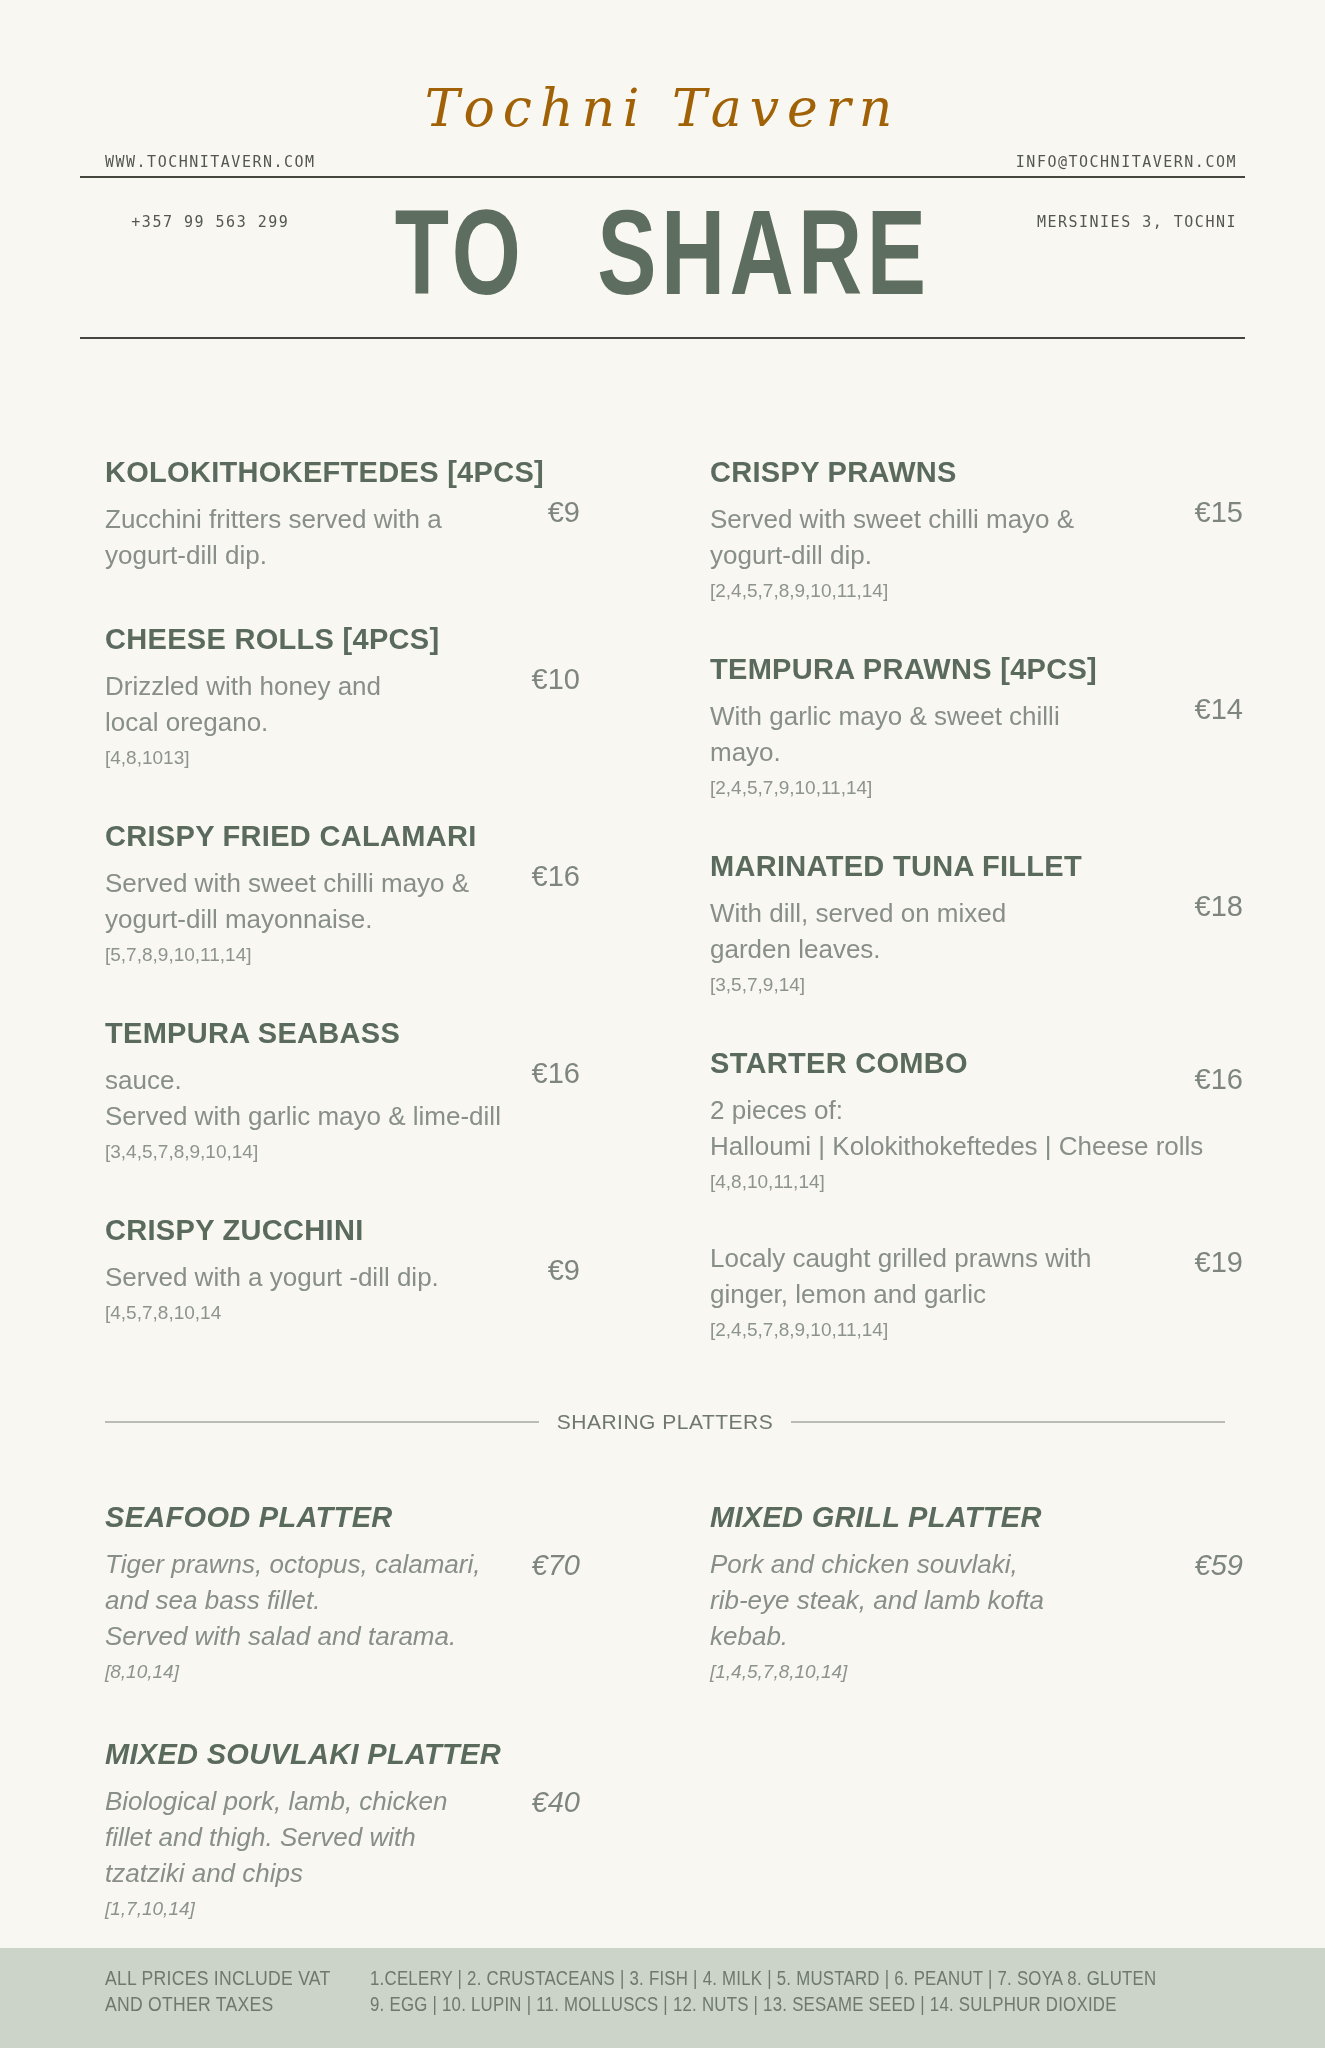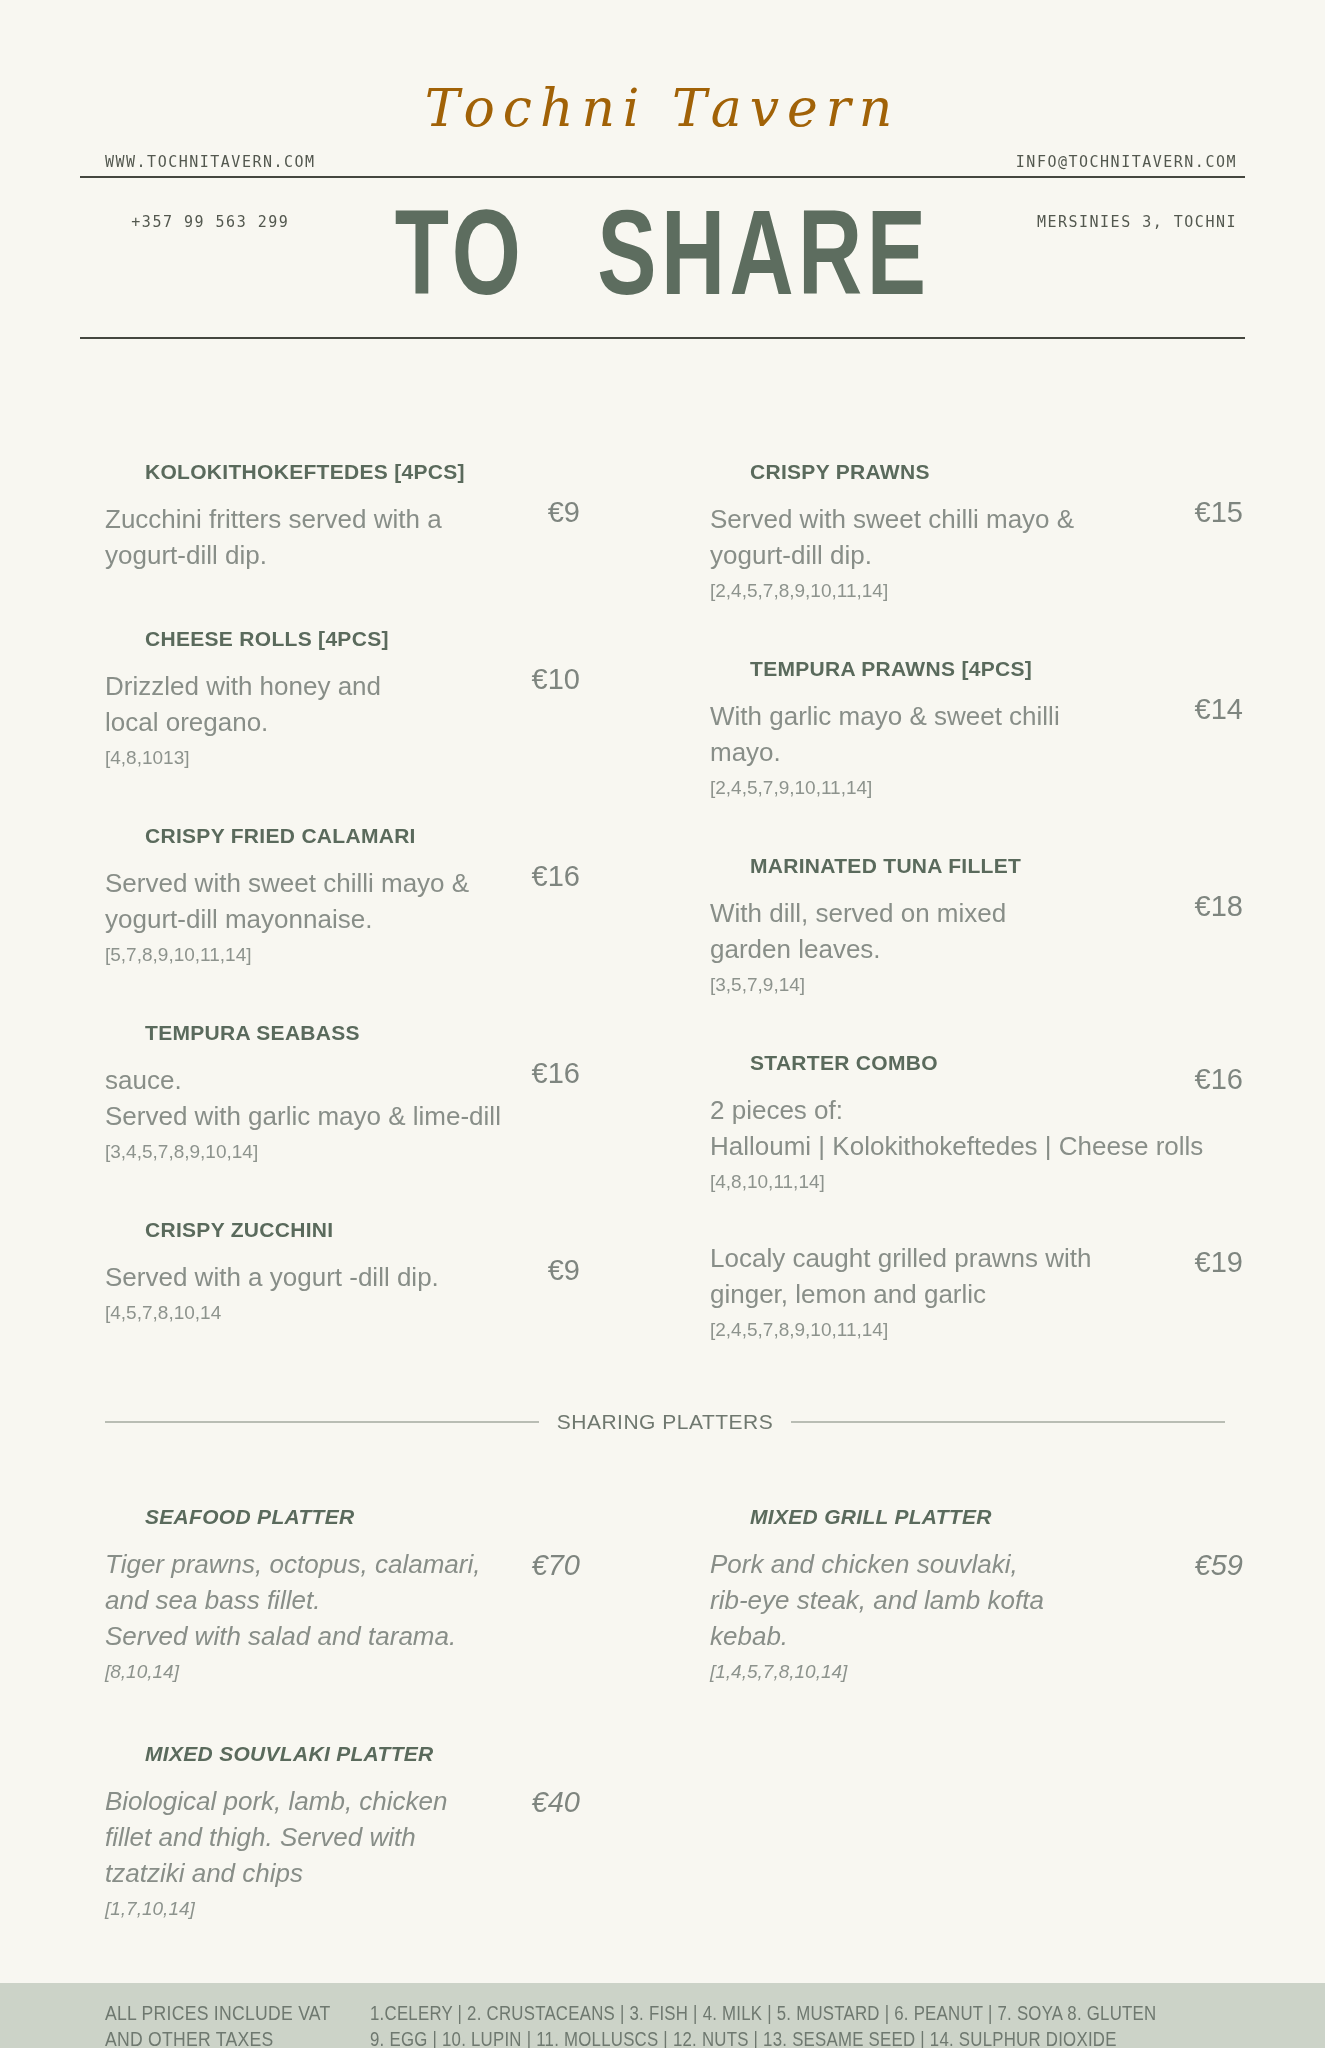--- a/index.html
+++ b/index.html
@@ -68,24 +68,23 @@
     display:grid;
     grid-template-columns:475px 533px;
     column-gap:130px;
   }
   .menu-grid.starters{top:452px;}
   .menu-grid.platters{top:1497px;}
 
   .item{position:relative;margin-bottom:46px;}
   .menu-grid.platters .item{margin-bottom:50px;font-style:italic;}
   .item .title{
-    font-size:21px;line-height:40px;font-weight:700;
+    font-size:29px;line-height:40px;font-weight:700;
     letter-spacing:.3px;color:var(--green);
     margin-bottom:9px;
-    margin-left:40px;
   }
   .dline{font-size:26px;line-height:36px;color:var(--muted);}
   .dline:empty{display:none;}
   .allergens{font-size:19px;line-height:24px;color:#8d938d;margin-top:6px;}
   .price{
     position:absolute;right:0;top:44px;
     font-size:29px;color:var(--price);
   }
   .price.price-mid{top:20px;}
   .price.price-top{top:6px;}
@@ -97,21 +96,21 @@
     display:flex;align-items:center;gap:18px;
   }
   .section-divider .line{flex:1;height:2px;background:var(--rule-light);}
   .section-divider .label{
     font-size:21px;letter-spacing:.5px;color:#6f786f;
     white-space:nowrap;
   }
 
   
   footer{
-    position:absolute;left:0;right:0;bottom:0;height:65px;
+    position:absolute;left:0;right:0;bottom:0;height:100px;
     background:var(--footer-bg);
     margin-top:32px;
   }
   .vat{
     position:absolute;left:105px;top:17px;
     font-size:20px;line-height:26px;color:var(--footer-text);
     letter-spacing:.3px;
     transform:scaleX(0.88);transform-origin:0 50%;
     white-space:nowrap;
   }

